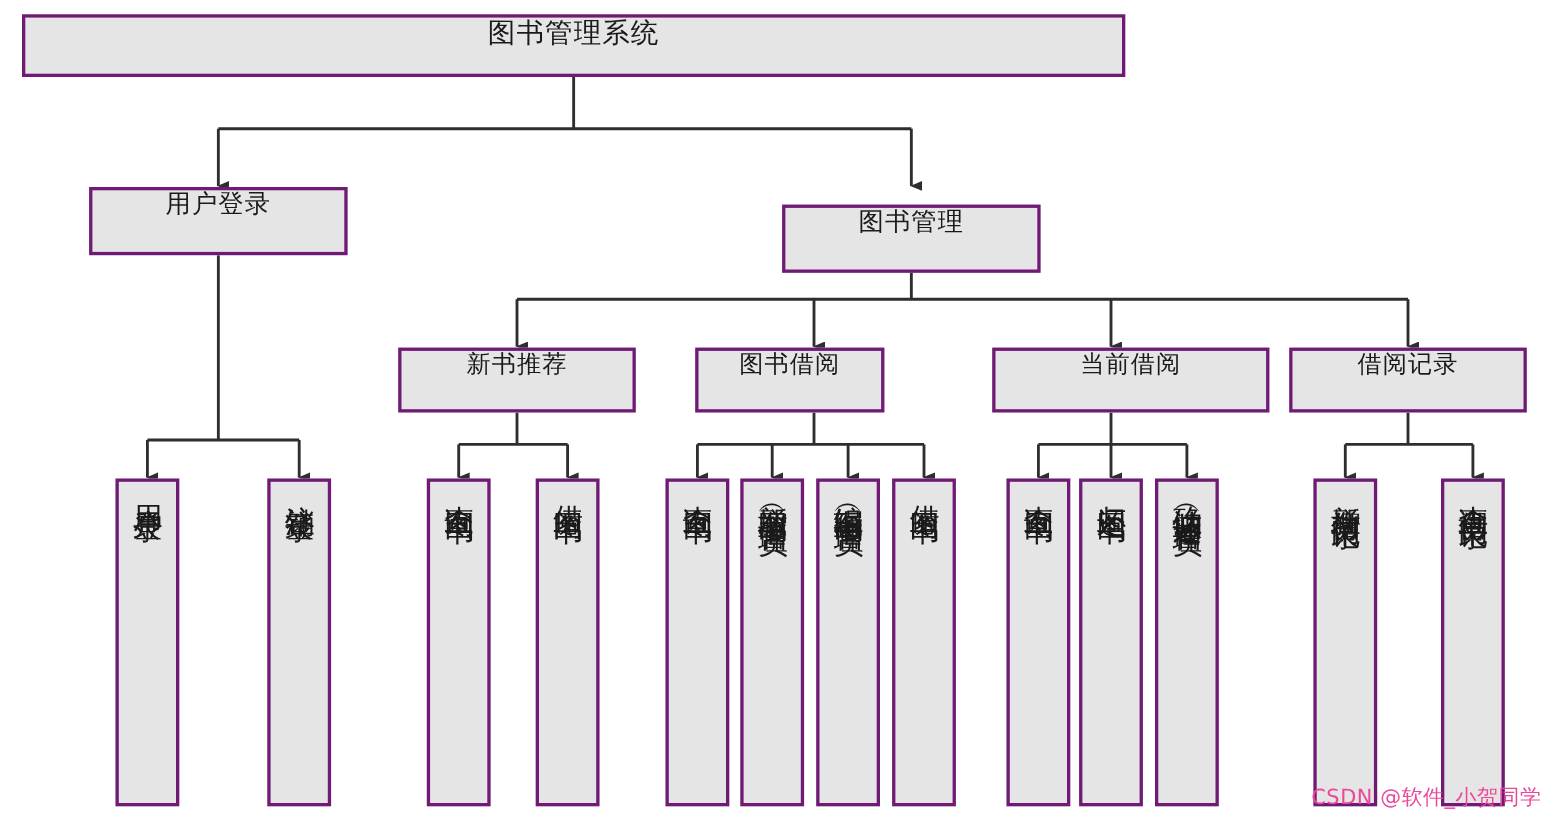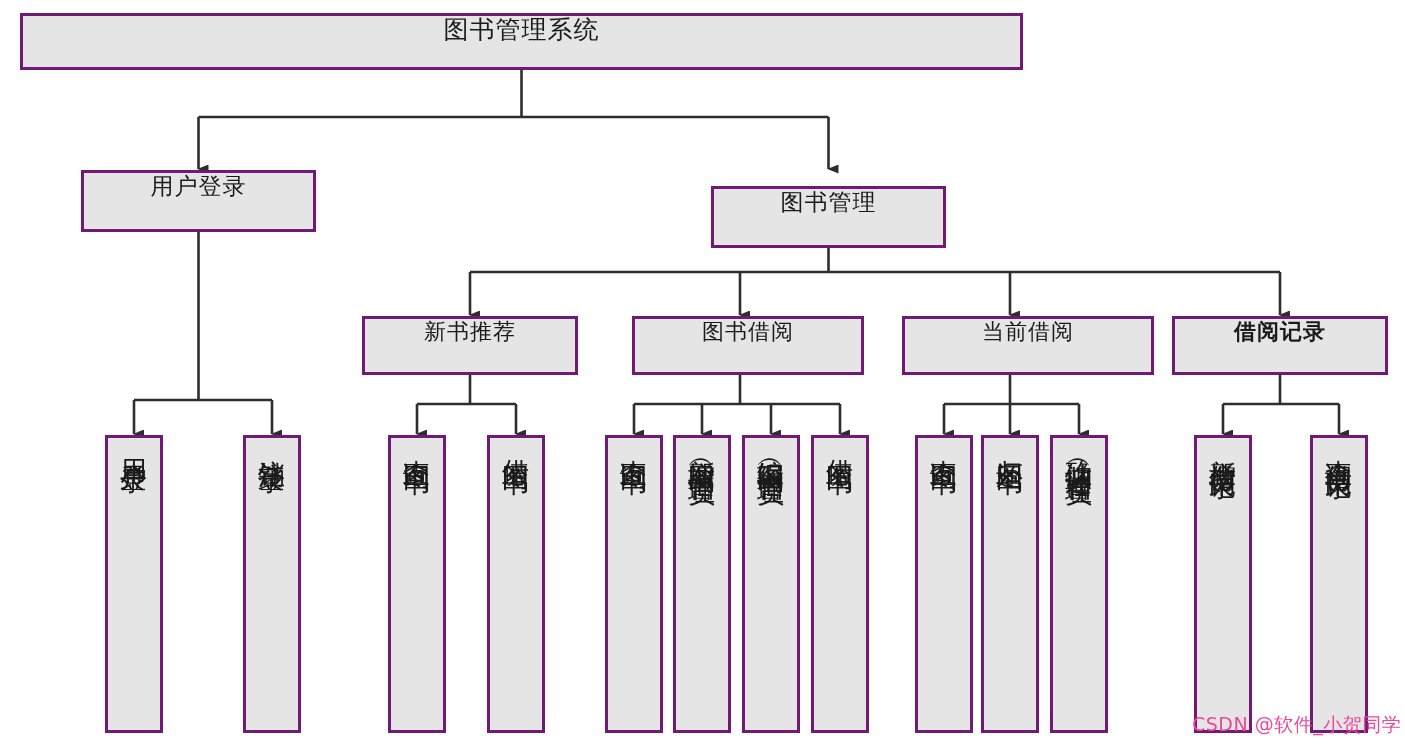--- a/index.html
+++ b/index.html
@@ -117,27 +117,27 @@
       </div>
       <div class="node-box lvl1" style="left: 81px; top: 170px; width: 235px; height: 62px;">
         <span class="node-label">用户登录</span>
       </div>
       <div class="node-box lvl1" style="left: 711px; top: 186px; width: 235px; height: 62px;">
         <span class="node-label">图书管理</span>
       </div>
       <div class="node-box lvl2" style="left: 362px; top: 316px; width: 216px; height: 59px;">
         <span class="node-label">新书推荐</span>
       </div>
-      <div class="node-box lvl2" style="left: 632px; top: 316px; width: 232px; height: 59px;">
+      <div class="node-box lvl2" style="left: 632px; top: 316px; width: 172px; height: 59px;">
         <span class="node-label">图书借阅</span>
       </div>
       <div class="node-box lvl2" style="left: 902px; top: 316px; width: 252px; height: 59px;">
         <span class="node-label">当前借阅</span>
       </div>
-      <div class="node-box lvl2" style="left: 1172px; top: 316px; width: 216px; height: 59px; font-weight: bold;">
+      <div class="node-box lvl2" style="left: 1172px; top: 316px; width: 216px; height: 59px;">
         <span class="node-label">借阅记录</span>
       </div>
       <div class="node-box lvl3 leaf" style="left: 105px; top: 435px; width: 58px; height: 298px;">
         <span class="node-label">用户登录</span>
       </div>
       <div class="node-box lvl3 leaf" style="left: 243px; top: 435px; width: 58px; height: 298px;">
         <span class="node-label">注销登录</span>
       </div>
       <div class="node-box lvl3 leaf" style="left: 388px; top: 435px; width: 58px; height: 298px;">
         <span class="node-label">查询图书</span>

